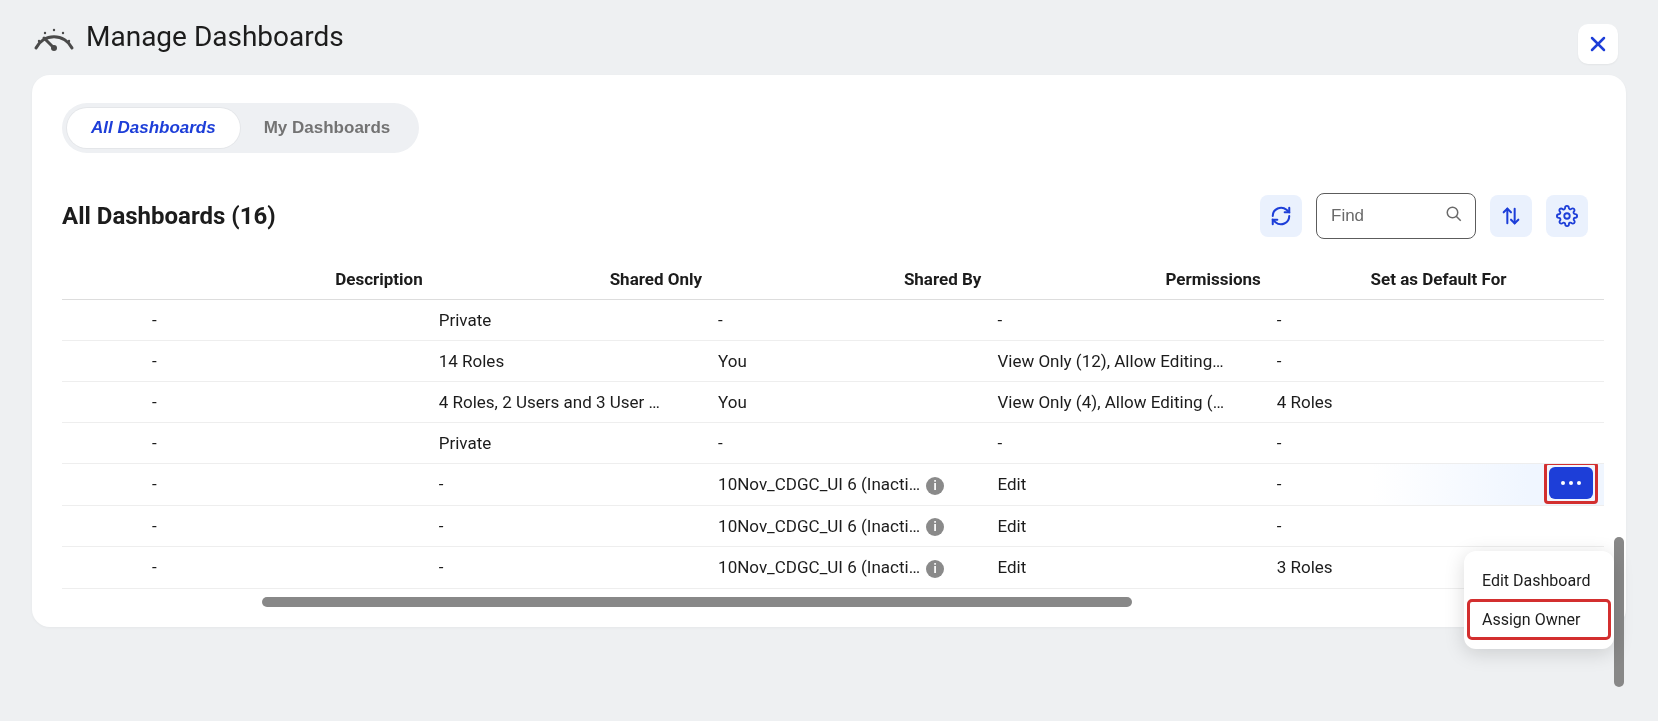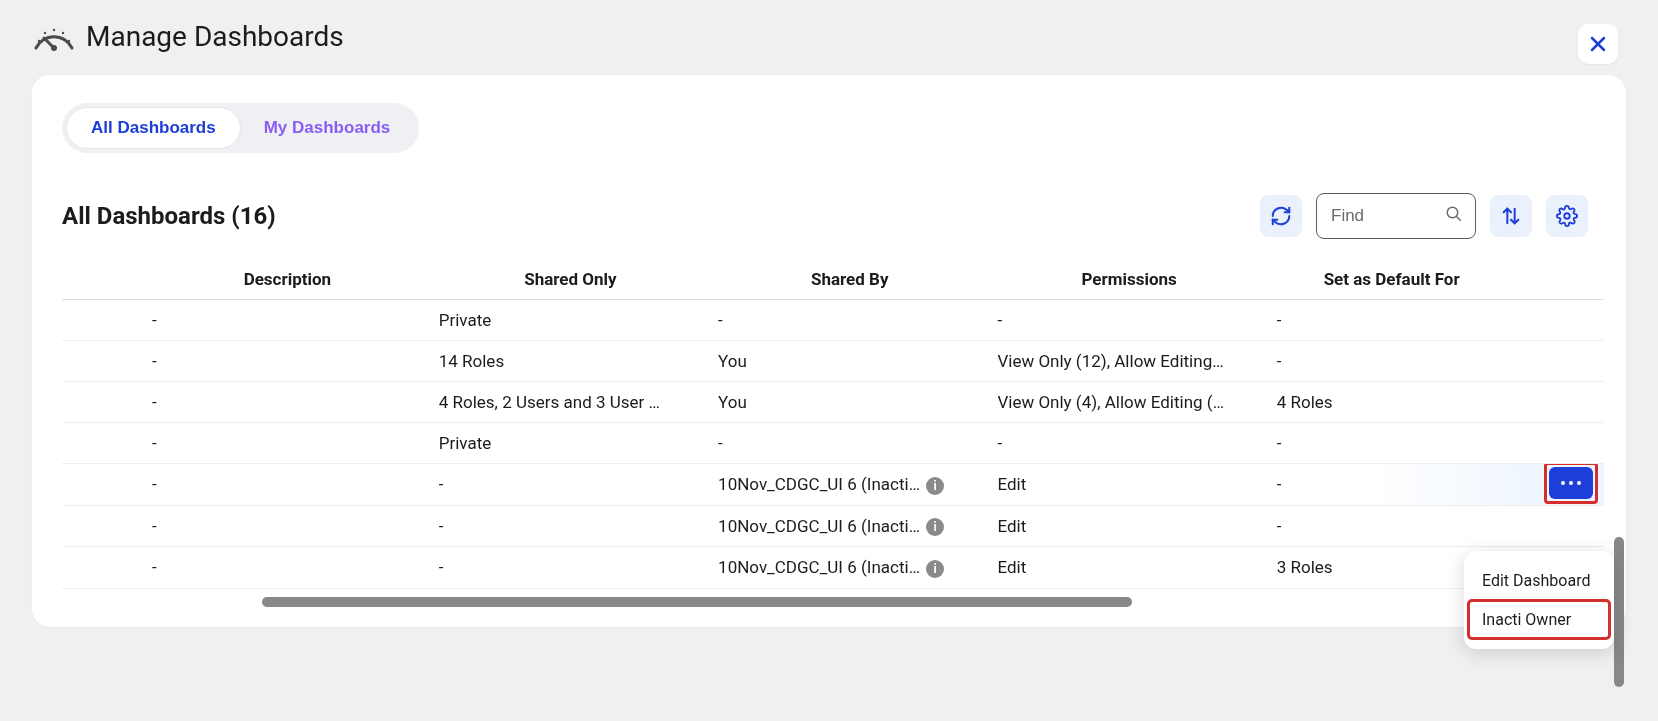--- a/index.html
+++ b/index.html
@@ -60,29 +60,30 @@
     border-radius: 28px;
     padding: 5px;
     margin-left: 30px;
     margin-bottom: 40px;
   }
   .tab {
     padding: 10px 24px;
     border-radius: 24px;
     font-size: 17px;
     font-weight: 600;
-    color: #8b5cf6;
+    color: #737373;
     cursor: pointer;
     border: none;
     background: transparent;
   }
   .tab.active {
     background: #fff;
     color: #1d3ed8;
     box-shadow: 0 0 0 1px rgba(0,0,0,0.04);
+    font-style: italic;
   }
   
   .section-head {
     display: flex;
     align-items: center;
     padding: 0 22px 20px 30px;
   }
   .section-title {
     font-size: 24px;
     font-weight: 700;
@@ -127,21 +128,21 @@
   .table-wrap {
     padding: 0 22px 0 30px;
     position: relative;
   }
   table {
     width: 100%;
     border-collapse: collapse;
     table-layout: fixed;
   }
   th {
-    text-align: center;
+    text-align: right;
     font-size: 17px;
     font-weight: 700;
     color: #1c1c1c;
     padding: 10px 8px;
     border-bottom: 1px solid #ddd;
   }
   tbody tr {
     border-top: 1px solid #eee;
   }
   tbody tr:last-child {
@@ -396,16 +397,16 @@
         </table>
         <div class="h-scroll"></div>
       </div>
 
     </div>
     <div class="v-scroll"></div>
   </div>
 
   <div class="context-menu">
     <div class="context-item">Edit Dashboard</div>
-    <div class="context-item highlight">Inacti Owner</div>
+    <div class="context-item highlight">Assign Owner</div>
   </div>
 
 </div>
 
 </body></html>

